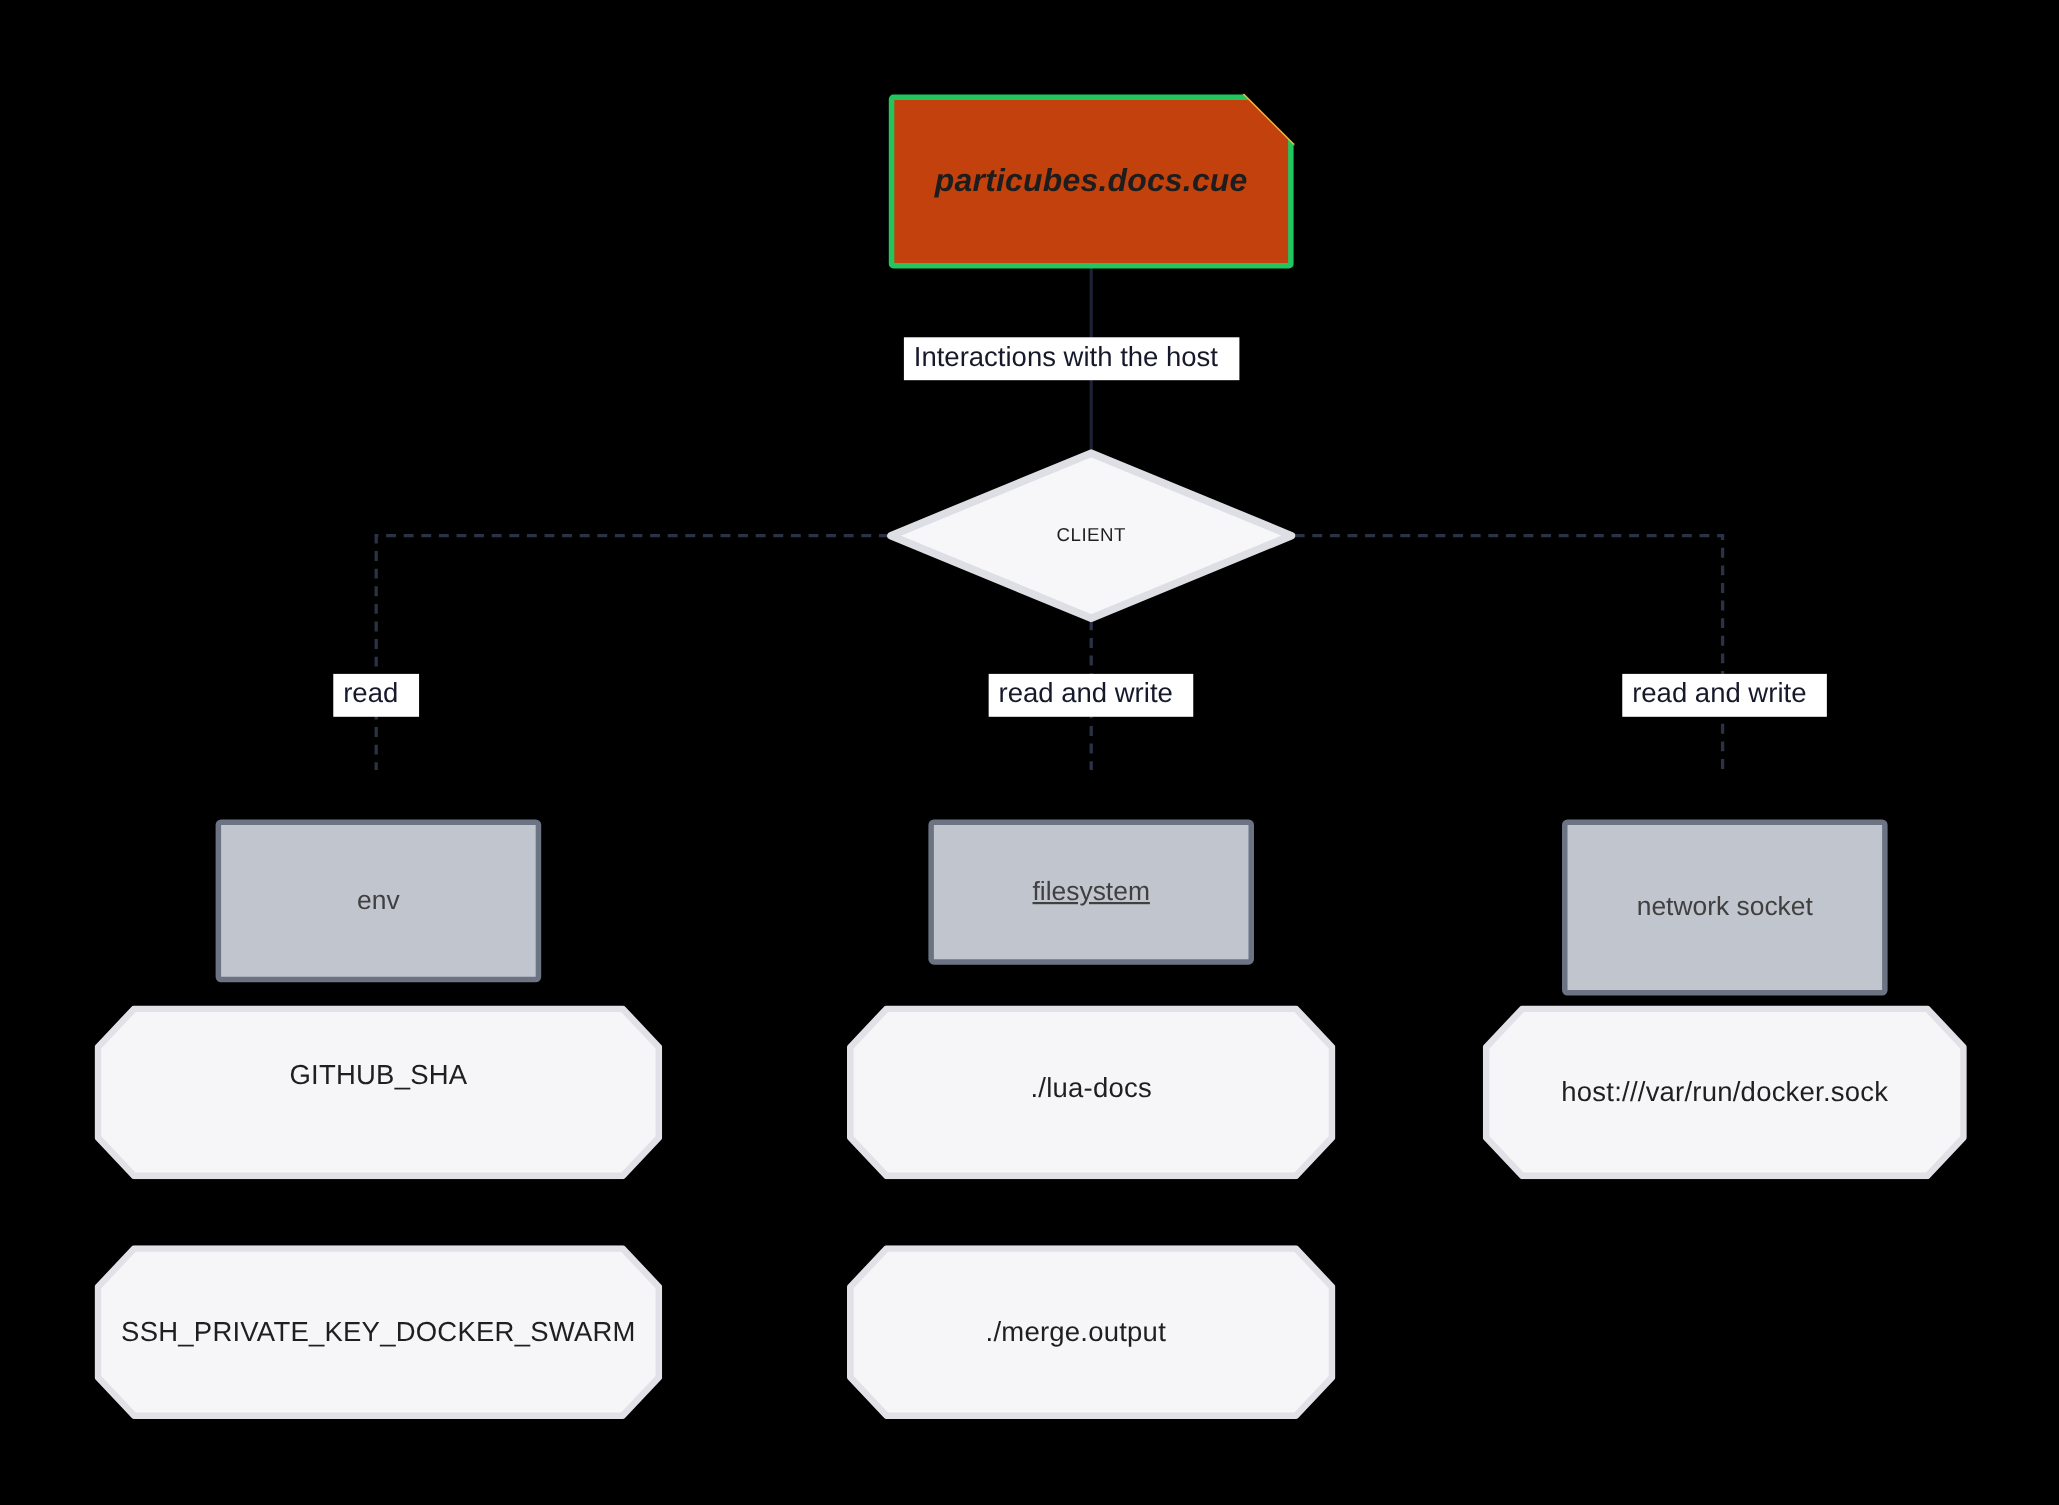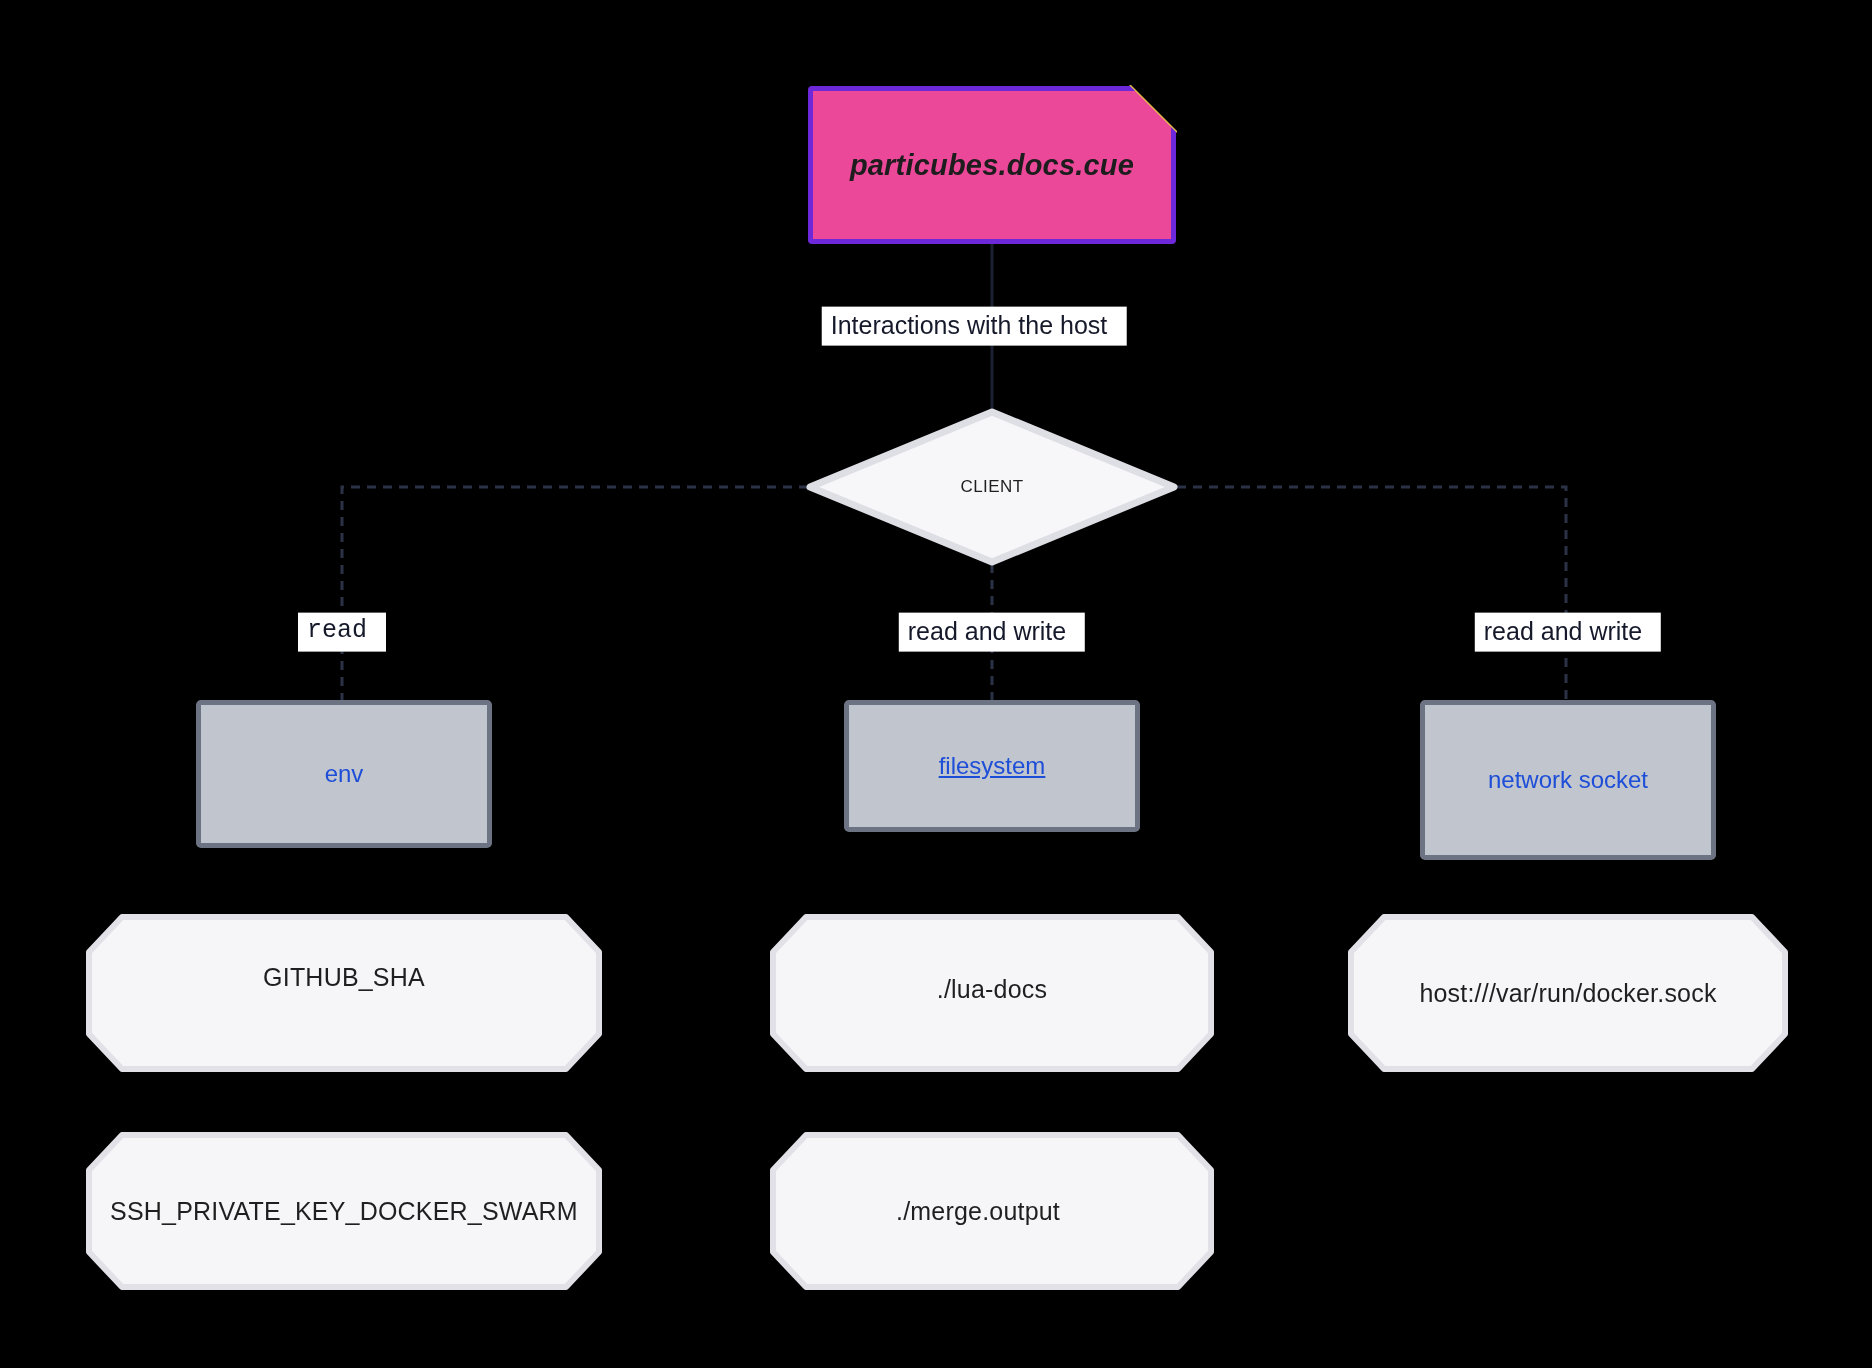--- a/index.html
+++ b/index.html
@@ -26,22 +26,22 @@
     position: absolute;
     box-sizing: border-box;
     display: flex;
     align-items: center;
     justify-content: center;
     text-align: center;
   }
 
   
   .note-node {
-    background: #ec4899;
-    border: 5px solid #6d28d9;
+    background: #c2410c;
+    border: 5px solid #22c55e;
     border-radius: 4px;
     color: #1d1d1d;
     font-size: 29px;
     font-weight: bold;
     font-style: italic;
     letter-spacing: 0.2px;
   }
   .note-fold-cut {
     position: absolute;
     top: -6px;
@@ -77,22 +77,23 @@
     color: #1f1f1f;
     font-size: 17px;
     letter-spacing: 0.4px;
   }
 
   
   .rect-node {
     background: #c1c5ce;
     border: 5px solid #6c7484;
     border-radius: 5px;
-    color: #1d4ed8;
+    color: #404040;
     font-size: 24px;
+    margin-top: 45px;
   }
 
   
   .oct-wrap {
     position: absolute;
   }
   .oct-label {
     position: absolute;
     left: 0;
     top: 0;
@@ -144,21 +145,21 @@
     <svg width="372" height="158" viewBox="0 0 372 158" xmlns="http://www.w3.org/2000/svg">
       <polygon points="186,4 368,79 186,154 4,79" fill="#f7f7f9" stroke="#dedee5" stroke-width="7" stroke-linejoin="round"></polygon>
     </svg>
     <span class="diamond-label">CLIENT</span>
   </div>
 
   <div class="edge-label" style="left:974px; top:326px;">
     <span>Interactions with the host</span>
   </div>
 
-  <div class="edge-label" style="left:342px; top:632px;font-family:Liberation Mono, monospace;">
+  <div class="edge-label" style="left:342px; top:632px;">
     <span>read</span>
   </div>
 
   <div class="edge-label" style="left:992px; top:632px;">
     <span>read and write</span>
   </div>
 
   <div class="edge-label" style="left:1568px; top:632px;">
     <span>read and write</span>
   </div>

